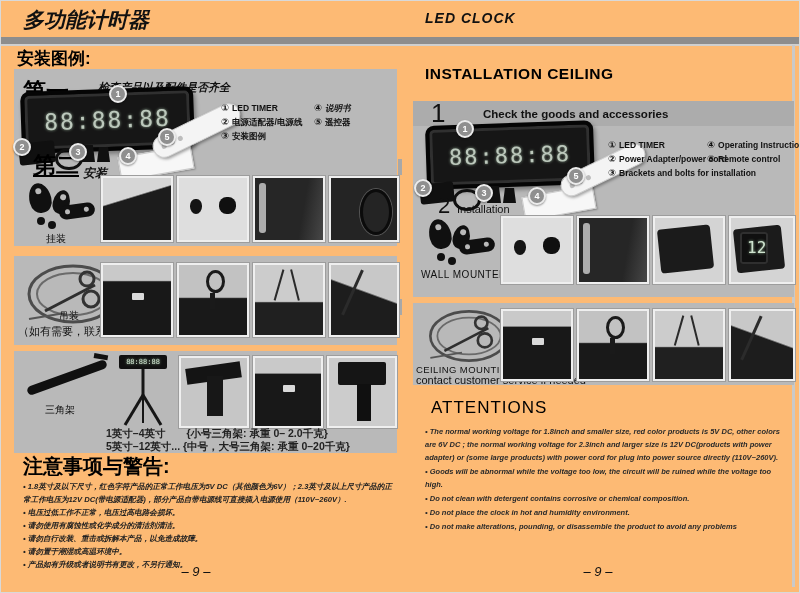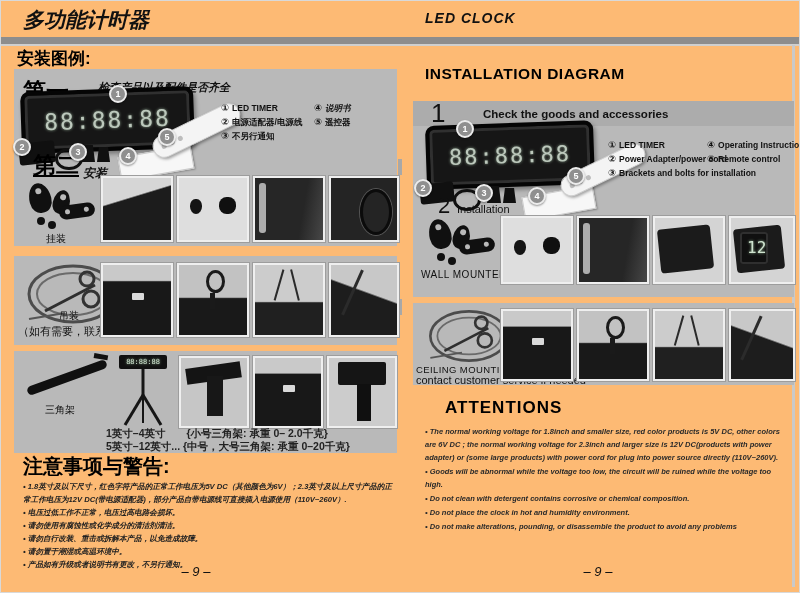--- a/index.html
+++ b/index.html
@@ -90,21 +90,21 @@
   .tripod-bar{position:absolute;background:#101010;border-radius:5px;transform:rotate(-20deg);}
   .tripod-bar::after{content:"";position:absolute;right:-4px;top:-6px;width:14px;height:5px;background:#101010;transform:rotate(30deg);}
 
   .tripod-lines{font-size:10.5px;font-weight:bold;color:#222;line-height:13px;white-space:nowrap;}
 
   .warn-title{left:22px;top:452px;font-size:20px;font-weight:bold;color:#000;}
   .warn-list{left:22px;top:479px;width:374px;}
   .warn-item{font-size:7.6px;font-weight:bold;font-style:italic;color:#222;line-height:13px;}
   .warn-item::before{content:"• ";}
 
-  .attn-title{left:444px;top:397px;font-size:17px;font-weight:bold;letter-spacing:1px;color:#000;}
+  .attn-title{left:430px;top:397px;font-size:17px;font-weight:normal;letter-spacing:1px;color:#000;}
   .attn-list{left:424px;top:424px;width:364px;}
   .attn-item{font-size:7.5px;font-style:italic;font-weight:600;color:#2a2a2a;line-height:13px;margin-bottom:1px;}
   .attn-item::before{content:"• ";}
 
   .pagenum{font-size:13px;font-style:italic;color:#111;width:70px;text-align:center;}
 
   .tick{position:absolute;width:4px;height:16px;background:#a8a8a8;}
   .scan-edge{position:absolute;left:791px;top:44px;width:3px;height:542px;background:#c9c9c9;}
 </style>
 </head>
@@ -141,21 +141,21 @@
   <div class="bracket-tri" style="left:96px;top:146px;width:13px;height:15px;"></div>
   <div class="papers" style="left:118px;top:150px;width:72px;height:22px;"></div>
   <div class="remote" style="left:148px;top:118px;width:95px;height:23px;">
       <i></i>
       <i></i>
       <i></i>
     </div>
 
   <div class="plist-row" style="left:220px;top:101px;"><span class="n">①</span><span>LED TIMER</span></div>
   <div class="plist-row" style="left:220px;top:115px;"><span class="n">②</span><span>电源适配器/电源线</span></div>
-  <div class="plist-row" style="left:220px;top:129px;"><span class="n">③</span><span>不另行通知</span></div>
+  <div class="plist-row" style="left:220px;top:129px;"><span class="n">③</span><span>安装图例</span></div>
   <div class="plist-row" style="left:313px;top:101px;font-style:italic;"><span class="n">④</span><span>说明书</span></div>
   <div class="plist-row" style="left:313px;top:115px;"><span class="n">⑤</span><span>遥控器</span></div>
 
   <div class="abs stepcn" style="left:32px;top:153px;">第二</div>
   <div class="abs stepdesc" style="left:82px;top:164px;font-size:12px;">安装</div>
 
   <div class="tear" style="left:28px;top:182px;width:22px;height:30px;transform:rotate(-14deg);"></div>
   <div class="tear" style="left:52px;top:189px;width:17px;height:24px;transform:rotate(13deg);"></div>
   <div class="barpiece" style="left:58px;top:203px;width:36px;height:14px;transform:rotate(-8deg);"></div>
   <div class="bolt" style="left:36px;top:216px;"></div>
@@ -205,21 +205,21 @@
   <div class="abs warn-list">
     <div class="warn-item">1.8英寸及以下尺寸，红色字符产品的正常工作电压为5V DC（其他颜色为6V）；2.3英寸及以上尺寸产品的正常工作电压为12V DC(带电源适配器)，部分产品自带电源线可直接插入电源使用（110V~260V）.</div>
     <div class="warn-item">电压过低工作不正常，电压过高电路会损坏。</div>
     <div class="warn-item">请勿使用有腐蚀性或化学成分的清洁剂清洁。</div>
     <div class="warn-item">请勿自行改装、重击或拆解本产品，以免造成故障。</div>
     <div class="warn-item">请勿置于潮湿或高温环境中。</div>
     <div class="warn-item">产品如有升级或者说明书有更改，不另行通知。</div>
   </div>
   <div class="abs pagenum" style="left:160px;top:563px;">– 9 –</div>
 
-  <div class="abs sec-en">INSTALLATION DIAGRAM</div>
+  <div class="abs sec-en">INSTALLATION CEILING</div>
 
   <div class="graybox" style="left:412px;top:100px;width:381px;height:196px;"></div>
   <div class="abs bandr"></div>
   <div class="abs bignum" style="left:430px;top:99px;">1</div>
   <div class="abs" style="left:482px;top:107px;font-size:11.5px;font-weight:600;color:#111;">Check the goods and  accessories</div>
 
   <div class="clock" style="left:425px;top:122px;width:160px;height:56px;transform:rotate(-2deg);">
     <span class="disp" style="font-size:22px;">88:88:88</span>
   </div>
   <div class="callout" style="left:455px;top:119px;">1</div>

